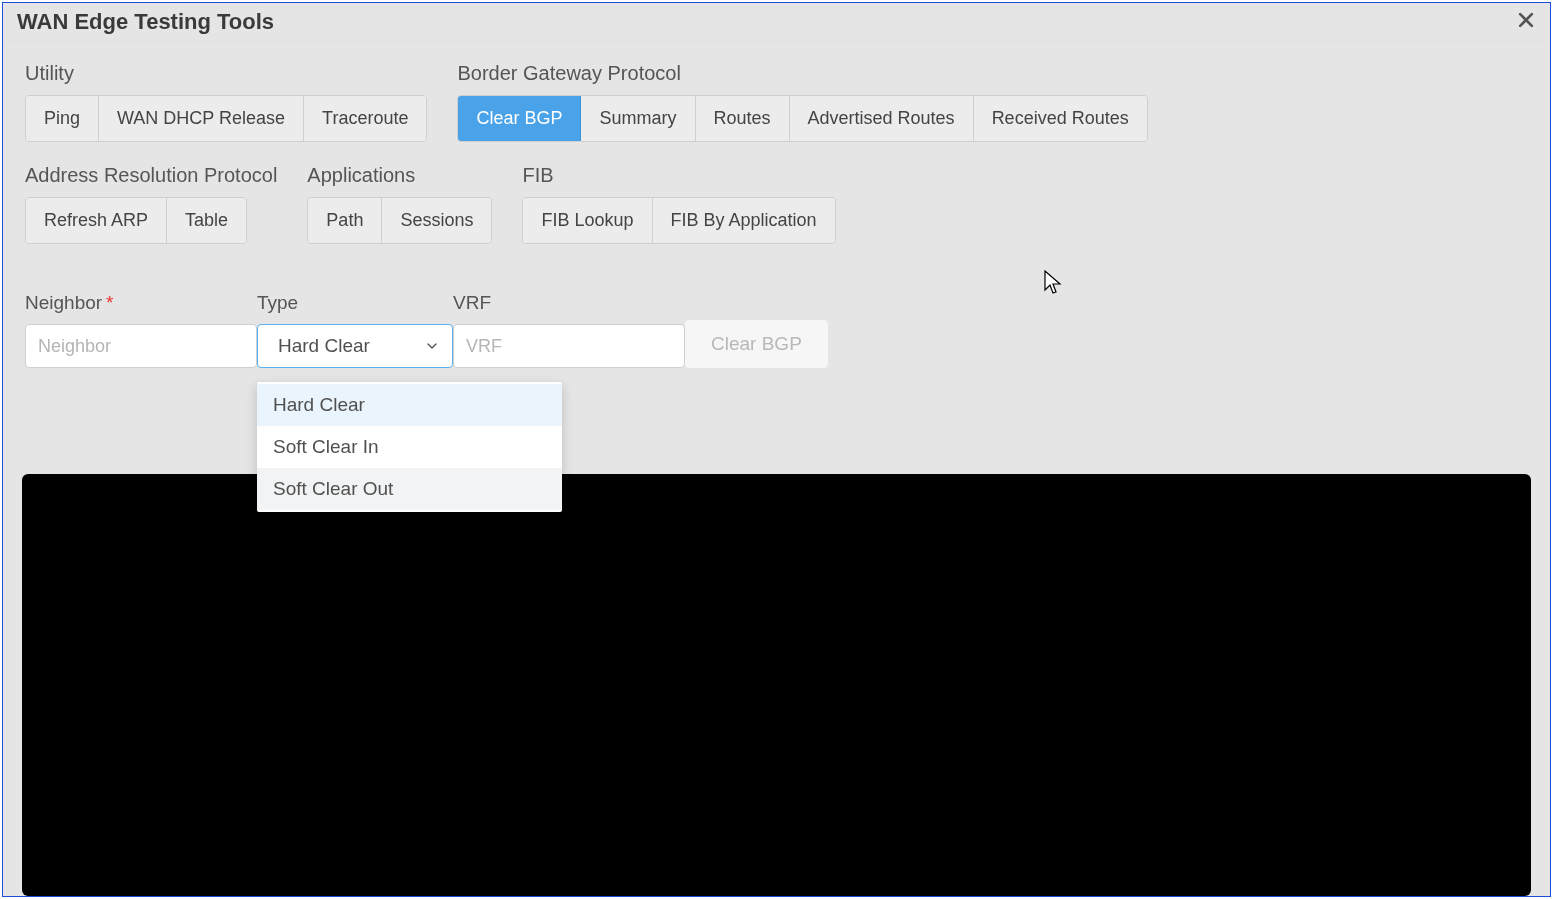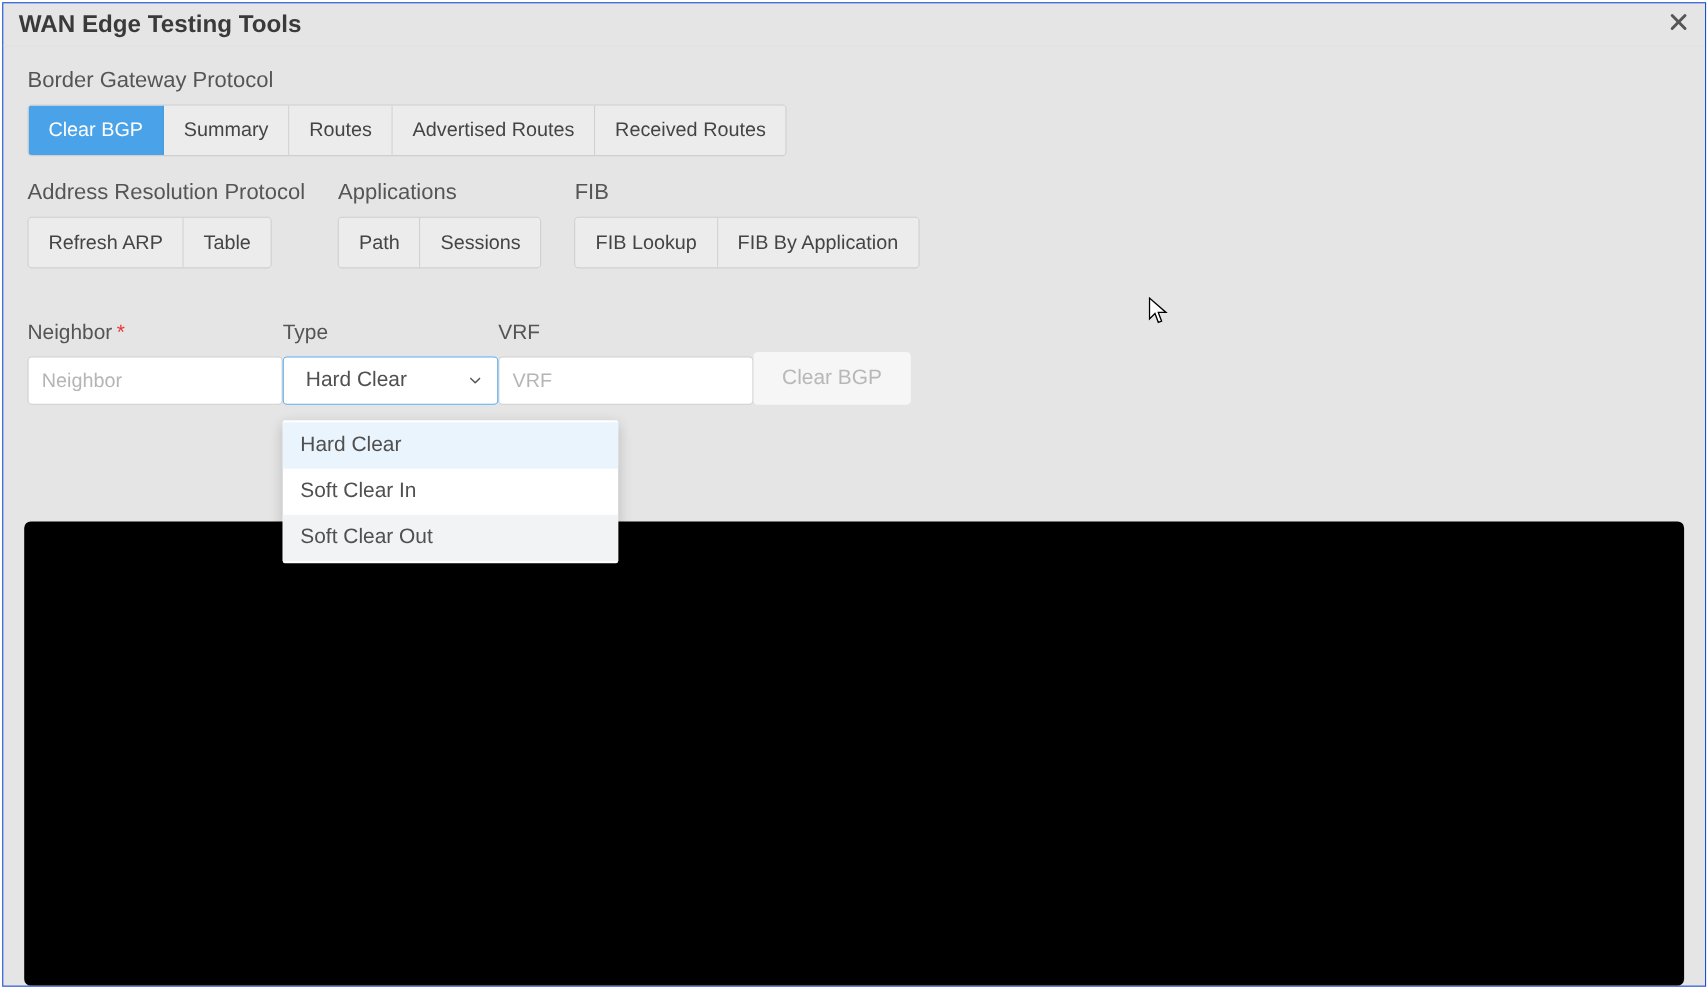--- a/index.html
+++ b/index.html
@@ -171,20 +171,28 @@
       <svg viewBox="0 0 24 24" fill="none" stroke="#555" stroke-width="3.2" stroke-linecap="round">
           <line x1="5" y1="5" x2="19" y2="19"></line>
           <line x1="19" y1="5" x2="5" y2="19"></line>
         </svg>
     </div>
   </div>
 
   <div class="body">
 
     <div class="group-row">
+      <div>
+        <div class="group-label">Utility</div>
+        <div class="btn-group">
+          <button class="btn">Ping</button>
+          <button class="btn">WAN DHCP Release</button>
+          <button class="btn">Traceroute</button>
+        </div>
+      </div>
 
       <div>
         <div class="group-label">Border Gateway Protocol</div>
         <div class="btn-group">
           <button class="btn active">Clear BGP</button>
           <button class="btn">Summary</button>
           <button class="btn">Routes</button>
           <button class="btn">Advertised Routes</button>
           <button class="btn">Received Routes</button>
         </div>

